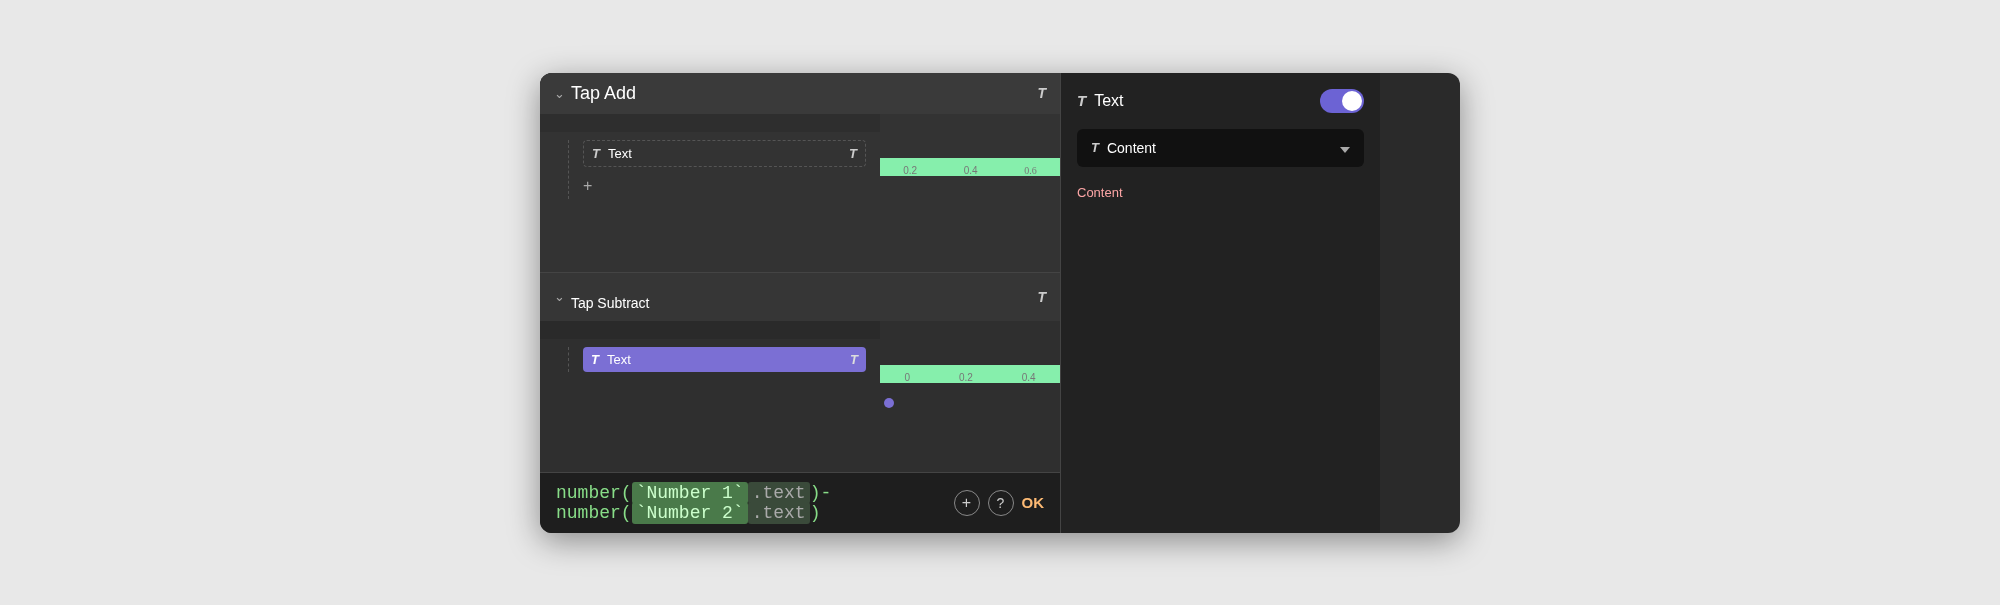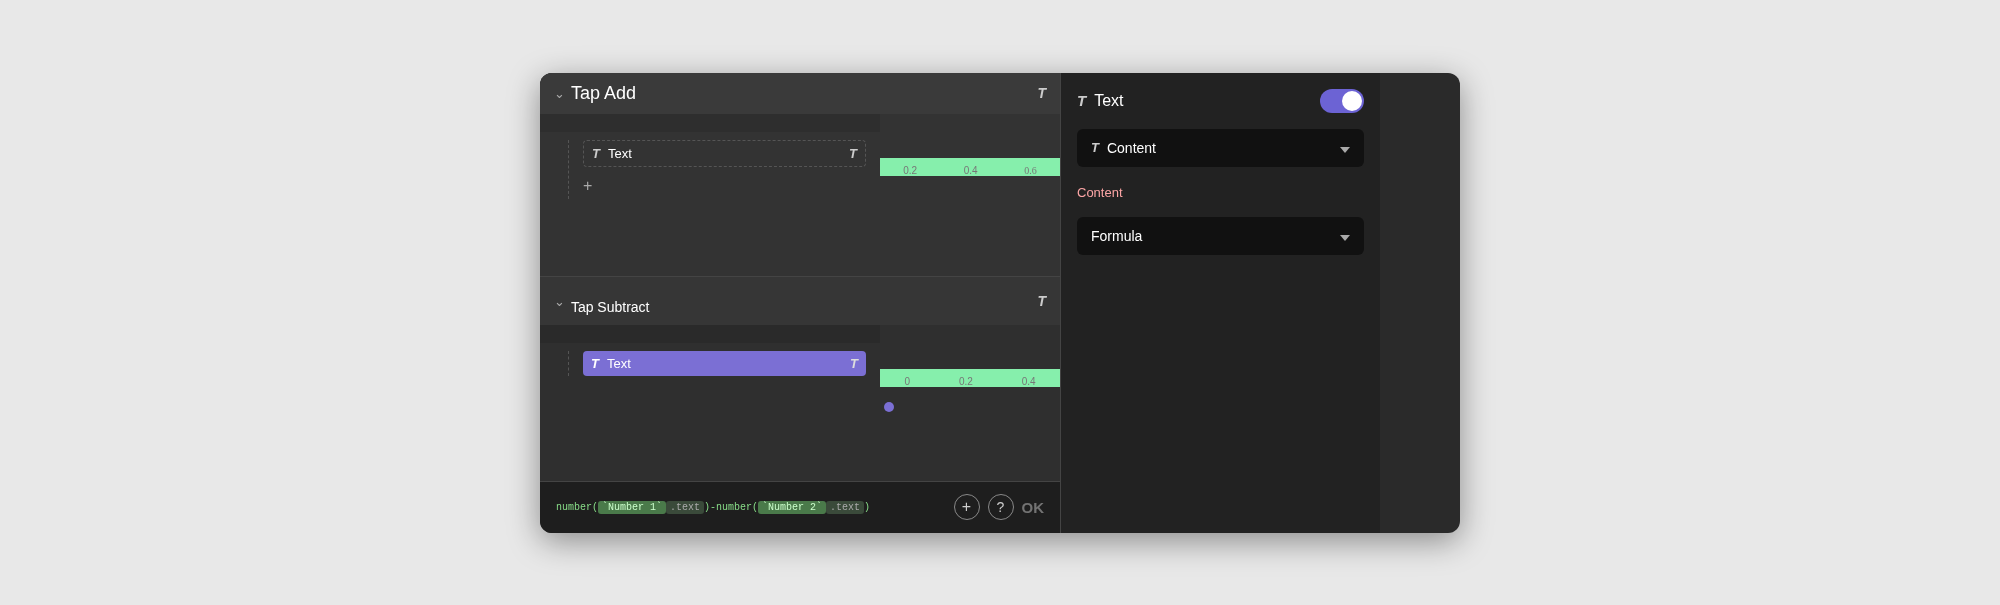--- a/index.html
+++ b/index.html
@@ -70,21 +70,21 @@
       padding: 10px 16px;
       display: flex;
       align-items: center;
       gap: 12px;
       min-height: 52px;
     }
 
     .formula-text {
       flex: 1;
       font-family: 'Courier New', monospace;
-      font-size: 10px;
+      font-size: 18px;
       color: #88dd88;
     }
 
     .formula-actions {
       display: flex;
       align-items: center;
       gap: 8px;
     }
 
     .formula-btn {
@@ -313,21 +313,21 @@
       </div>
     </div>
 
     <div class="formula-bar">
       <div class="formula-text">
         <span style="color:#88dd88;">number(</span><span style="background:#4a7a4a;color:#ccffcc;border-radius:3px;padding:1px 4px;">`Number 1`</span><span style="background:#3a4a3a;color:#aaaaaa;border-radius:3px;padding:1px 4px;">.text</span><span style="color:#88dd88;">)-number(</span><span style="background:#4a7a4a;color:#ccffcc;border-radius:3px;padding:1px 4px;">`Number 2`</span><span style="background:#3a4a3a;color:#aaaaaa;border-radius:3px;padding:1px 4px;">.text</span><span style="color:#88dd88;">)</span>
       </div>
       <div class="formula-actions">
         <div class="formula-btn" style="border:1.5px solid #888;border-radius:50%;width:26px;height:26px;display:flex;align-items:center;justify-content:center;color:#ccc;font-size:16px;cursor:pointer;">+</div>
         <div class="formula-btn" style="border:1.5px solid #888;border-radius:50%;width:26px;height:26px;display:flex;align-items:center;justify-content:center;color:#ccc;font-size:14px;cursor:pointer;">?</div>
-        <span style="color:#737373;font-size:15px;font-weight:600;cursor:pointer;">OK</span>
+        <span style="color:#fdba74;font-size:15px;font-weight:600;cursor:pointer;">OK</span>
       </div>
     </div>
 
   </div>
 
   <div class="right-section">
 
     <div class="right-header">
       <div class="right-title">
         <span style="color:#ccc;font-style:italic;font-weight:bold;font-size:15px;">T</span>
@@ -343,22 +343,16 @@
       </div>
       <span>
         <span class="chevron-icon"></span>
       </span>
     </div>
 
     <div>
       <span style="color:#fca5a5;font-size:13px;margin-top:44px;">Content</span>
     </div>
 
-    <div class="formula-dropdown">
-      <span style="color:#fff;font-size:14px;">Formula</span>
-      <span>
-        <span class="chevron-icon"></span>
-      </span>
-    </div>
 
   </div>
 
 </div>
 
 </body></html>

